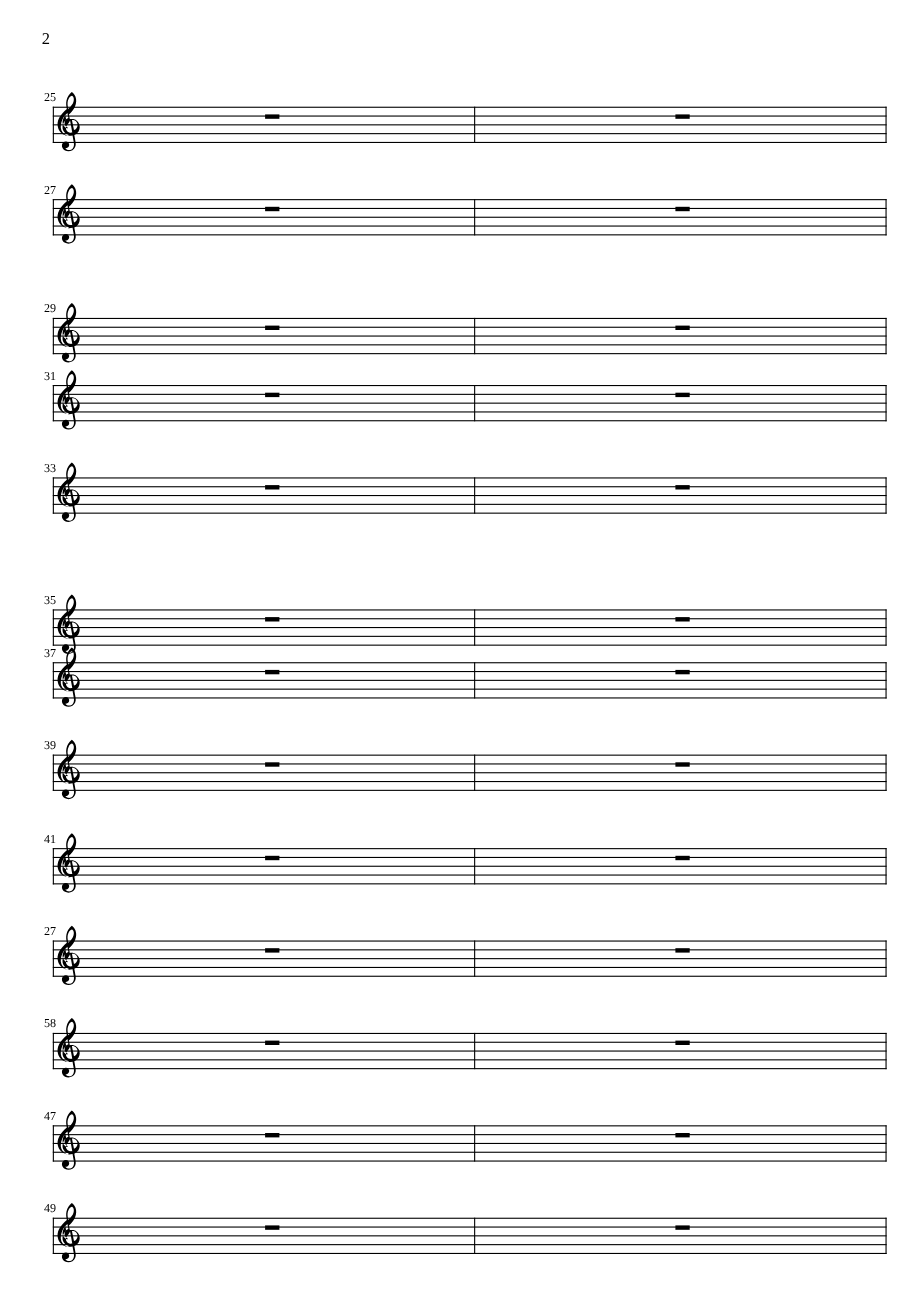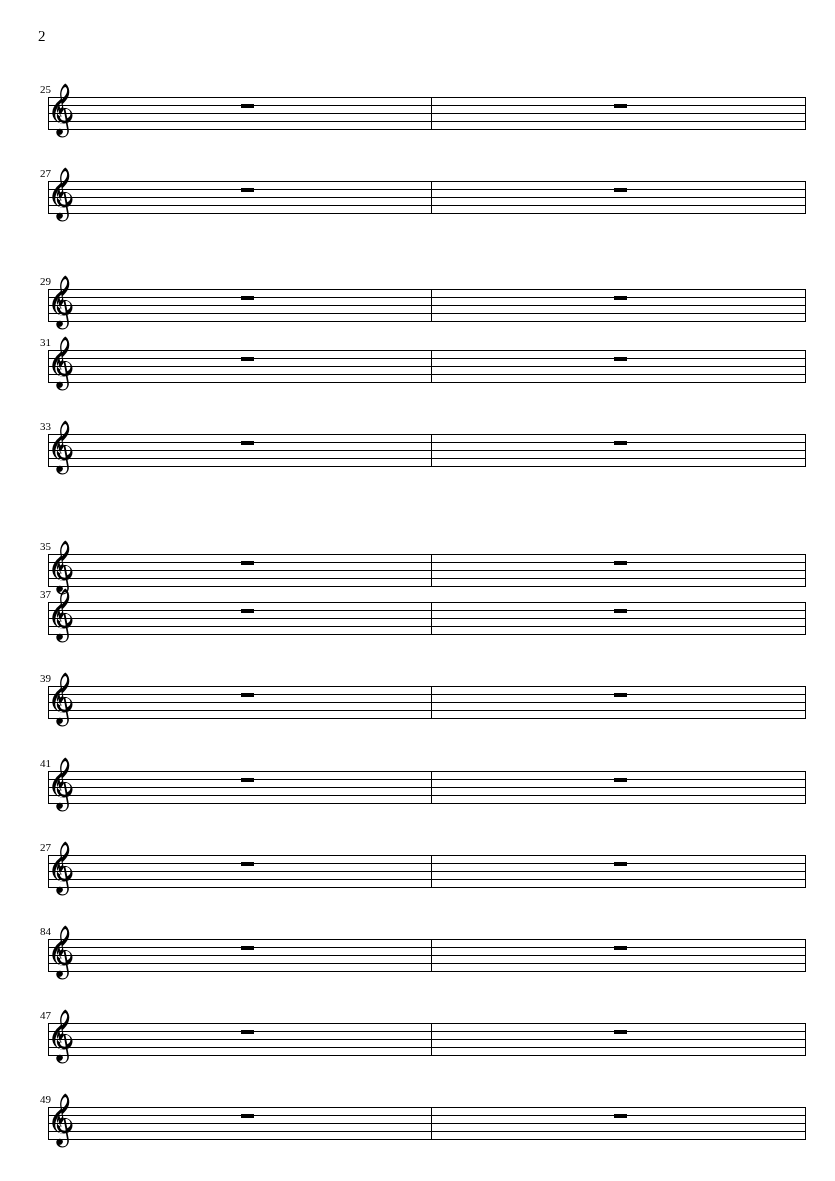--- a/index.html
+++ b/index.html
@@ -268,21 +268,21 @@
           <div class="barline mid"></div>
           <div class="barline end"></div>
           <div class="clef"><svg viewBox="0 0 40 80" width="34" height="62" xmlns="http://www.w3.org/2000/svg">
               <path fill="#000" d="M21.6 2.0c-3.0 2.4-5.4 6.1-6.2 10.0c-0.7 3.3-0.4 6.6 0.4 10.0c-3.6 3.2-6.9 6.6-8.9 10.4c-2.1 3.9-2.6 8.2-1.2 12.2c1.6 4.7 5.7 8.0 10.6 8.8c2.1 0.3 4.2 0.2 6.2-0.3l1.5 8.2c0.5 2.8 0.2 5.3-1.3 7.0c-1.4 1.6-3.7 2.2-5.8 1.7c-1.2-0.3-2.3-1.0-2.9-2.0c1.0 0.1 2.0-0.1 2.8-0.7c1.3-0.9 2.0-2.5 1.7-4.0c-0.3-1.7-1.8-3.0-3.6-3.1c-2.3-0.2-4.4 1.5-4.8 3.8c-0.5 2.7 1.1 5.4 3.6 6.7c2.7 1.4 6.1 1.2 8.7-0.4c2.9-1.8 4.3-5.2 3.8-8.6l-1.6-9.1c1.2-0.5 2.3-1.2 3.2-2.1c2.6-2.4 3.7-6.1 2.9-9.5c-0.8-3.5-3.6-6.3-7.1-7.1c-1.4-0.3-2.9-0.3-4.3 0l-1.0-5.5c3.0-2.8 5.6-5.9 7.1-9.4c1.6-3.6 1.9-7.8 0.6-11.4C24.6 4.6 23.3 2.9 21.6 2.0zM22.0 6.4c1.0 0.6 1.7 1.7 1.9 2.9c0.5 2.7-0.5 5.5-2.1 7.9c-1.2 1.8-2.7 3.4-4.3 4.9l-0.6-3.5c-0.5-3.0-0.2-6.2 1.2-8.8C18.9 8.0 20.3 6.5 22.0 6.4zM16.5 26.6l1.1 6.1c-1.6 0.6-3.0 1.7-3.8 3.2c-1.0 1.9-0.8 4.3 0.6 6.0c0.6 0.8 1.5 1.4 2.4 1.7l-0.3 1.2c-1.0-0.2-1.9-0.6-2.7-1.2c-2.2-1.6-3.3-4.4-2.9-7.1C11.3 32.8 13.6 29.3 16.5 26.6zM14.0 28.9l1.0 5.4c-2.3 2.3-3.9 5.1-4.2 8.1c-0.3 3.0 0.8 6.0 3.0 7.9c1.1 1.0 2.5 1.6 3.9 1.9l0.3 1.4c-1.9-0.2-3.7-0.9-5.2-2.1c-3.1-2.4-4.6-6.5-4.0-10.4C9.4 36.5 11.3 32.3 14.0 28.9zM19.6 35.5l2.6 14.2c-0.9 0.2-1.8 0.2-2.7 0.1c-2.0-0.3-3.7-1.6-4.4-3.4c-0.8-2.0-0.2-4.3 1.4-5.8C17.4 39.4 18.4 38.0 19.6 35.5z M21.8 34.9c1.0-0.1 2.0 0.0 2.9 0.4c2.3 0.9 3.8 3.2 3.7 5.7c-0.1 2.6-1.8 4.9-4.2 5.8L21.8 34.9z"></path>
             </svg></div>
           <div class="rest m1"></div>
           <div class="rest m2"></div>
         </div>
       </div>
       <div class="system" style="top: 925px;">
-        <div class="measure-number">84</div>
+        <div class="measure-number">58</div>
         <div class="staff">
           <div class="staff-line l0"></div>
           <div class="staff-line l1"></div>
           <div class="staff-line l2"></div>
           <div class="staff-line l3"></div>
           <div class="staff-line l4"></div>
           <div class="barline start"></div>
           <div class="barline mid"></div>
           <div class="barline end"></div>
           <div class="clef"><svg viewBox="0 0 40 80" width="34" height="62" xmlns="http://www.w3.org/2000/svg">

